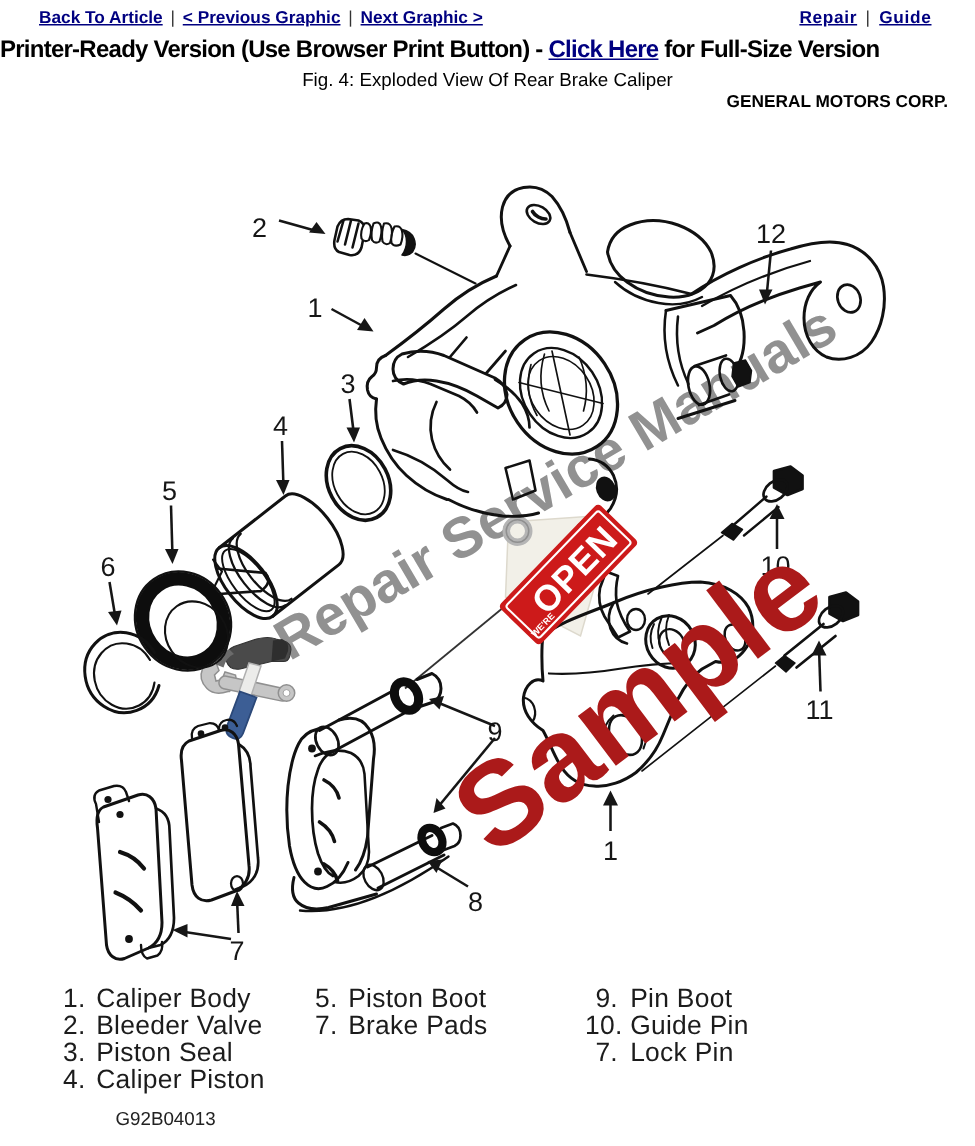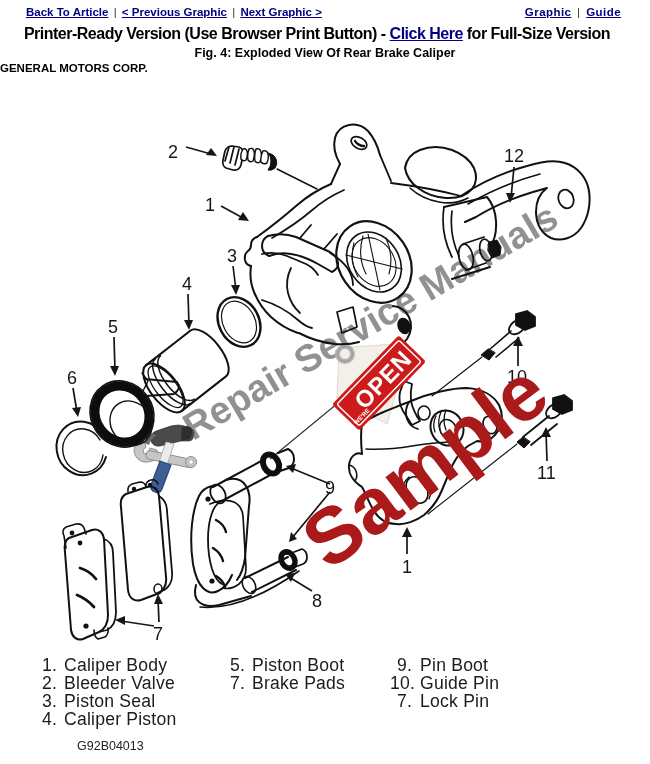--- a/index.html
+++ b/index.html
@@ -3,42 +3,42 @@
 <meta charset="utf-8">
 <style>
   html,body{margin:0;padding:0;background:#fff;}
   body{width:650px;height:764px;position:relative;overflow:hidden;
        font-family:"Liberation Sans",sans-serif;}
   .nav{position:absolute;top:6px;left:0;width:650px;font-size:11.5px;font-weight:bold;color:#000;}
   .nav a{color:#000080;text-decoration:underline;}
   .navl{position:absolute;left:26px;top:0;}
   .navr{position:absolute;right:29px;top:0;letter-spacing:0.45px;}
   .sep{color:#333;font-weight:normal;padding:0 2px;}
-  .title{position:absolute;top:25px;left:0;width:634px;text-align:center;
+  .title{position:absolute;top:25px;left:0;width:634px;text-align:left;
          font-size:16px;font-weight:bold;letter-spacing:-0.5px;color:#000;}
   .title a{color:#000080;text-decoration:underline;}
   .fig{position:absolute;top:46px;left:0;width:650px;text-align:center;
-       font-size:12.5px;font-weight:bold;color:#000;}
-  .gm{position:absolute;top:62px;left:0;width:632px;text-align:left;
+       font-size:12.5px;font-weight:normal;color:#000;}
+  .gm{position:absolute;top:62px;left:0;width:632px;text-align:right;
       font-size:11.5px;font-weight:bold;color:#000;}
   .legend{position:absolute;font-size:17.6px;color:#1c1c1c;line-height:18px;letter-spacing:0.2px;}
   .leg1{left:42px;top:656px;}
-  .leg2{left:210px;top:656px;margin-left:20px;}
+  .leg2{left:210px;top:656px;}
   .leg3{left:390px;top:656px;}
   .num{display:inline-block;text-align:right;}
   .n1{width:14px;margin-right:3px;}
   .n3{width:22px;margin-right:3px;}
   .gcode{position:absolute;left:45px;top:739px;font-size:12.5px;color:#222;margin-left:32px;}
   svg{position:absolute;left:0;top:0;}
 </style>
 </head>
 <body>
 <div class="nav">
   <span class="navl"><a>Back To Article</a><span class="sep"> | </span><a>&lt; Previous Graphic</a><span class="sep"> | </span><a>Next Graphic &gt;</a></span>
-  <span class="navr"><a>Graphic</a><span class="sep"> | </span><a>Guide</a></span>
+  <span class="navr"><a>Repair</a><span class="sep"> | </span><a>Guide</a></span>
 </div>
 <div class="title">Printer-Ready Version (Use Browser Print Button) - <a>Click Here</a> for Full-Size Version</div>
 <div class="fig">Fig. 4: Exploded View Of Rear Brake Caliper</div>
 <div class="gm">GENERAL MOTORS CORP.</div>
 
 <svg width="650" height="764" viewBox="0 0 650 764">
 
   <text x="193" y="441" transform="rotate(-30.5 193 441)" font-size="38" font-weight="bold" fill="#919191">Repair Service Manuals</text>
 
   <g id="tools">

